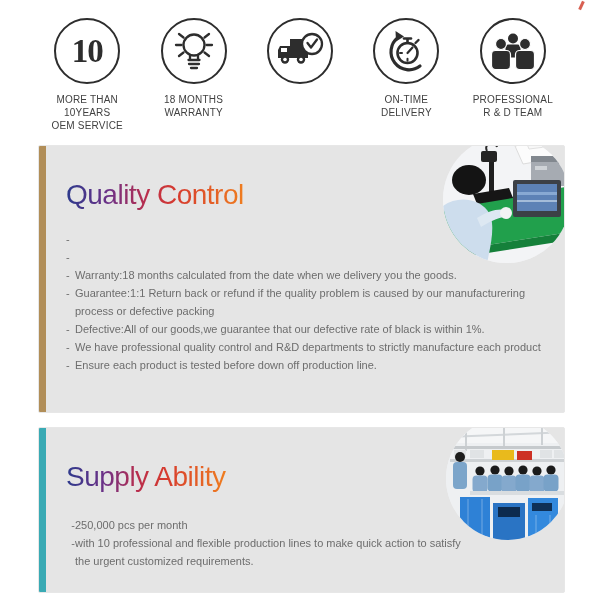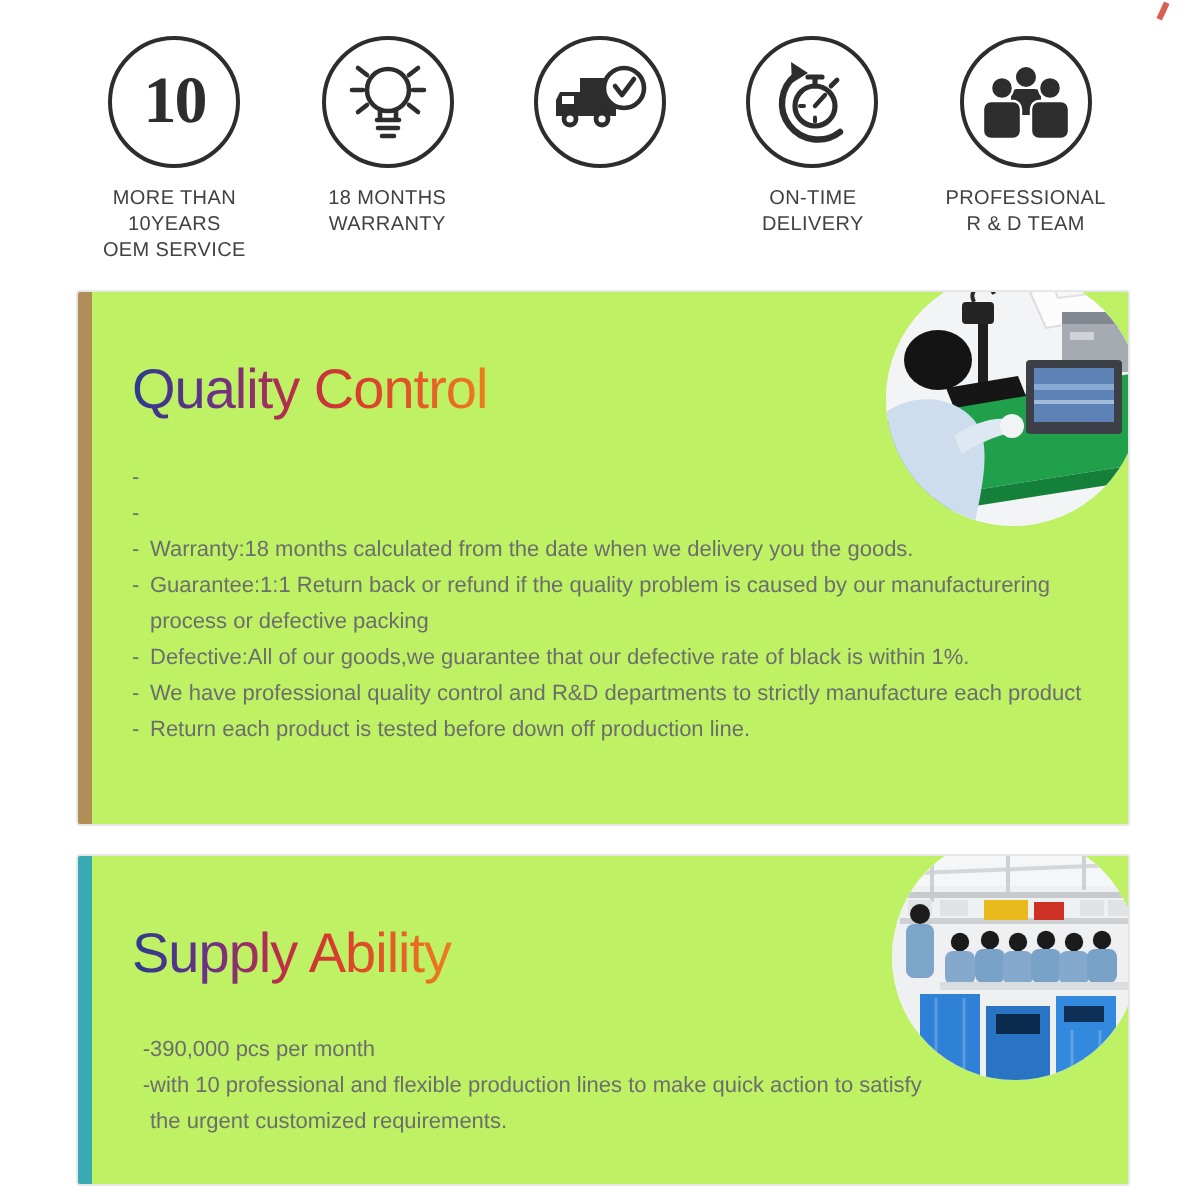--- a/index.html
+++ b/index.html
@@ -11,21 +11,21 @@
   .badge{flex:1;display:flex;flex-direction:column;align-items:center;}
   .badge-circle{width:66px;height:66px;box-sizing:border-box;border:2.5px solid #2d2d2d;
                 border-radius:50%;display:flex;align-items:center;justify-content:center;background:#fff;}
   .badge-circle svg{display:block;}
   .ten{font-family:"Liberation Serif",serif;font-weight:bold;font-size:33px;color:#2d2d2d;letter-spacing:-1px;}
   .badge-caption{margin-top:9px;text-align:center;font-size:10px;line-height:13px;
                  color:#414141;letter-spacing:.2px;}
   .badge-caption span{display:block;}
 
   
-  .card{position:absolute;left:38px;width:527px;box-sizing:border-box;background:#bef264;
+  .card{position:absolute;left:38px;width:527px;box-sizing:border-box;background:#e5e5e5;
         border:1px solid #e7e7e7;border-radius:2px;overflow:hidden;}
   .card-qc{top:145px;height:268px;}
   .card-sa{top:427px;height:166px;text-align:right;}
   .accent{position:absolute;left:0;top:0;width:7px;height:100%;}
   .accent-qc{background:#b18e58;}
   .accent-sa{background:#39aab4;}
 
   .photo{position:absolute;border-radius:50%;overflow:hidden;background:#f0f1f3;}
   .photo-qc{left:404px;top:-10px;width:127px;height:127px;}
   .photo-sa{left:407px;top:-11px;width:123px;height:123px;}
@@ -203,21 +203,21 @@
       <div class="line">
           <span class="mk">-</span>
           <span class="tx">Defective:All of our goods,we guarantee that our defective rate of black is within 1%.</span>
         </div>
       <div class="line">
           <span class="mk">-</span>
           <span class="tx">We have professional quality control and R&amp;D departments to strictly manufacture each product</span>
         </div>
       <div class="line">
           <span class="mk">-</span>
-          <span class="tx">Return each product is tested before down off production line.</span>
+          <span class="tx">Ensure each product is tested before down off production line.</span>
         </div>
     </div>
   </section>
 
   <section class="card card-sa">
     <div class="accent accent-sa"></div>
 
     <div class="photo photo-sa">
       <svg viewBox="0 0 123 123">
         <rect width="123" height="123" fill="#eef0f2"></rect>
@@ -270,21 +270,21 @@
             <line x1="104" y1="98" x2="104" y2="122"></line>
         </g>
       </svg>
     </div>
 
     <h2 class="gtitle">Supply Ability</h2>
 
     <div class="lines lines-sa">
       <div class="line">
           <span class="mk">-</span>
-          <span class="tx">390,000 pcs per month</span>
+          <span class="tx">250,000 pcs per month</span>
         </div>
       <div class="line">
           <span class="mk">-</span>
           <span class="tx">with 10 professional and flexible production lines to make quick action to satisfy</span>
         </div>
       <div class="line">
           <span class="mk"></span>
           <span class="tx">the urgent customized requirements.</span>
         </div>
     </div>

